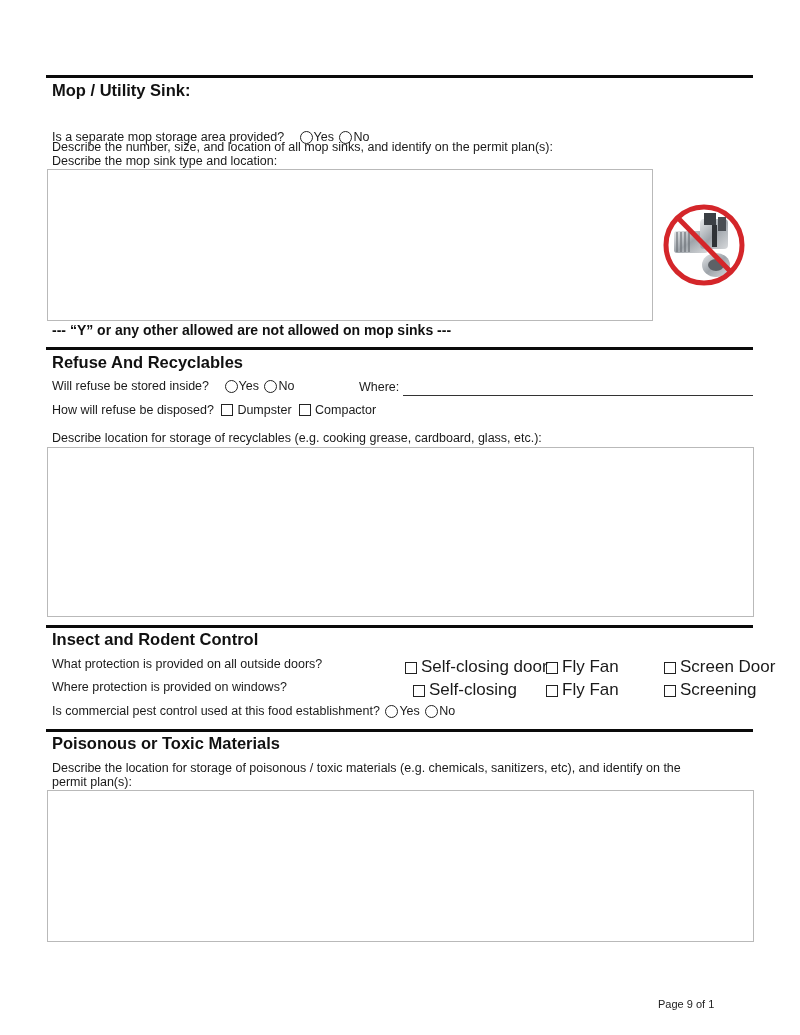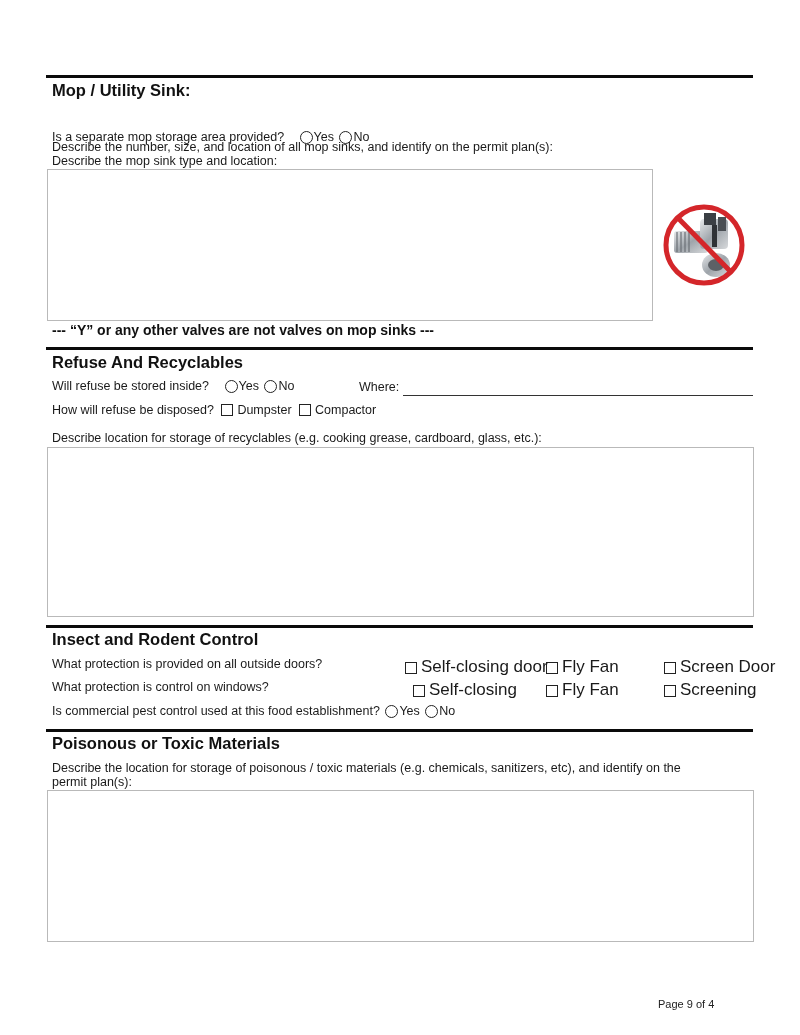--- a/index.html
+++ b/index.html
@@ -72,21 +72,21 @@
     <rect x="58" y="16" width="8" height="14" fill="#4a4e53"></rect>
     <rect x="52" y="24" width="5" height="22" fill="#2f3236"></rect>
     <ellipse cx="56" cy="64" rx="14" ry="12" fill="url(#metal)"></ellipse>
     <ellipse cx="56" cy="64" rx="8" ry="6" fill="#5d6166"></ellipse>
 
     <circle cx="44" cy="44" r="38" fill="none" stroke="#d4262a" stroke-width="5"></circle>
     <line x1="18" y1="17" x2="71" y2="71" stroke="#d4262a" stroke-width="5"></line>
   </svg>
 </div>
 
-<div class="warning" style="top:322px;">--- “Y” or any other valves are not valves on mop sinks ---</div>
+<div class="warning" style="top:322px;">--- “Y” or any other allowed are not allowed on mop sinks ---</div>
 
 <div class="rule" style="top:347px;"></div>
 <div class="heading" style="top:353px;">Refuse And Recyclables</div>
 
 <div class="line" style="top:379px;">
   <span>Will refuse be stored inside?</span>
   <span class="opt" style="margin-left:6px;">
     <span class="radio"></span><span>Yes</span>
   </span>
   <span class="opt">
@@ -120,21 +120,21 @@
 <div class="col-opt" style="left:381px; top:657px;">
   <span class="check"></span><span>Self-closing door</span>
 </div>
 <div class="col-opt" style="left:522px; top:657px;">
   <span class="check"></span><span>Fly Fan</span>
 </div>
 <div class="col-opt" style="left:640px; top:657px;">
   <span class="check"></span><span>Screen Door</span>
 </div>
 
-<div class="line" style="top:680px;">What protection is control on windows?</div>
+<div class="line" style="top:680px;">Where protection is provided on windows?</div>
 <div class="col-opt" style="left:381px; top:680px;padding-left:8px;">
   <span class="check"></span><span>Self-closing</span>
 </div>
 <div class="col-opt" style="left:522px; top:680px;">
   <span class="check"></span><span>Fly Fan</span>
 </div>
 <div class="col-opt" style="left:640px; top:680px;">
   <span class="check"></span><span>Screening</span>
 </div>
 
@@ -150,13 +150,13 @@
 
 <div class="rule" style="top:729px;"></div>
 <div class="heading" style="top:734px;">Poisonous or Toxic Materials</div>
 
 <div class="line" style="top:761px;">Describe the location for storage of poisonous / toxic materials (e.g. chemicals, sanitizers, etc), and identify on the</div>
 <div class="line" style="top:775px;">permit plan(s):</div>
 <div class="box" style="left:47px; top:790px; width:705px; height:150px;">
   <span></span>
 </div>
 
-<div class="footer">Page 9 of 4</div>
+<div class="footer">Page 9 of 1</div>
 
 </body></html>

